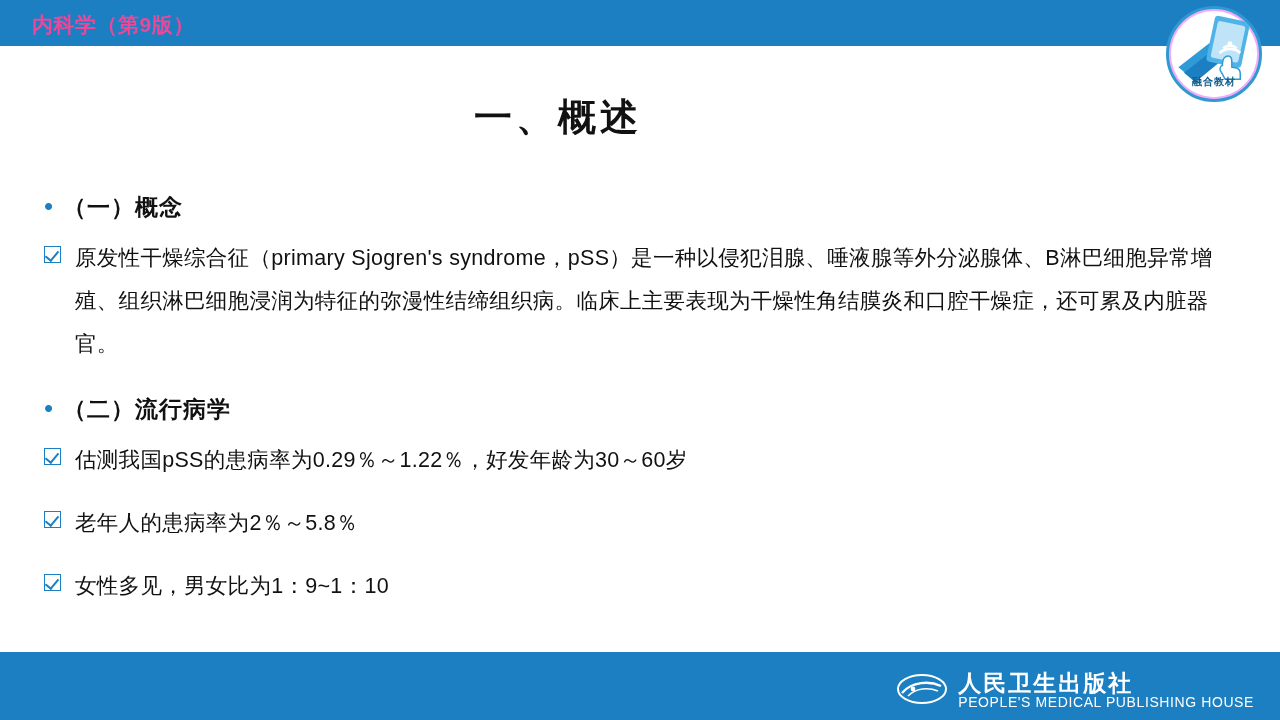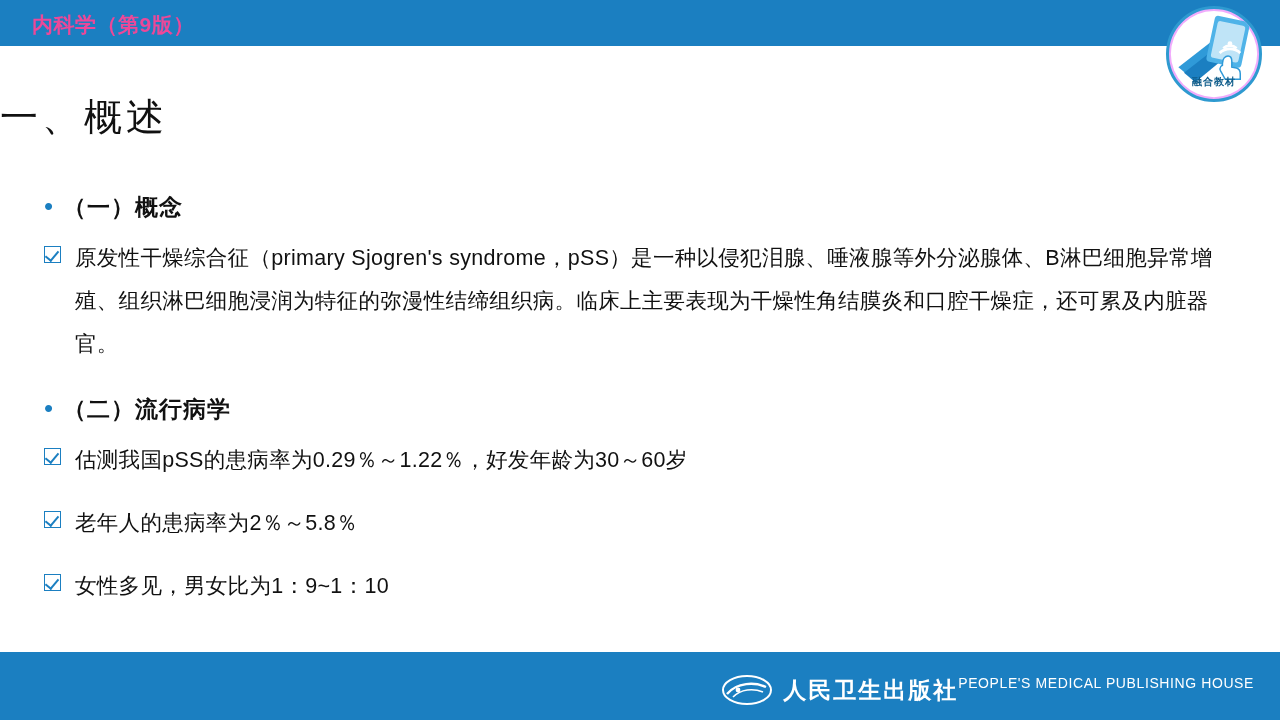--- a/index.html
+++ b/index.html
@@ -69,22 +69,23 @@
     color: #0e5c8a;
     letter-spacing: 1px;
   }
 
   
   .main-title {
     position: absolute;
     top: 92px;
     left: 0;
     width: 1116px;
+    text-align: center;
     font-size: 38px;
-    font-weight: normal;
+    font-weight: bold;
     color: #111111;
     letter-spacing: 4px;
   }
 
   
   .content {
     position: absolute;
     top: 192px;
     left: 44px;
     width: 1200px;
@@ -168,21 +169,21 @@
     align-items: center;
   }
   .footer-mark {
     width: 52px;
     height: 36px;
     margin-right: 10px;
     position: relative;
   }
   .footer-text-wrap {
     display: flex;
-    flex-direction: row;
+    flex-direction: column;
     justify-content: center;
   }
   .footer-cn {
     font-size: 23px;
     font-weight: bold;
     color: #ffffff;
     letter-spacing: 2px;
     line-height: 26px;
   }
   .footer-en {

